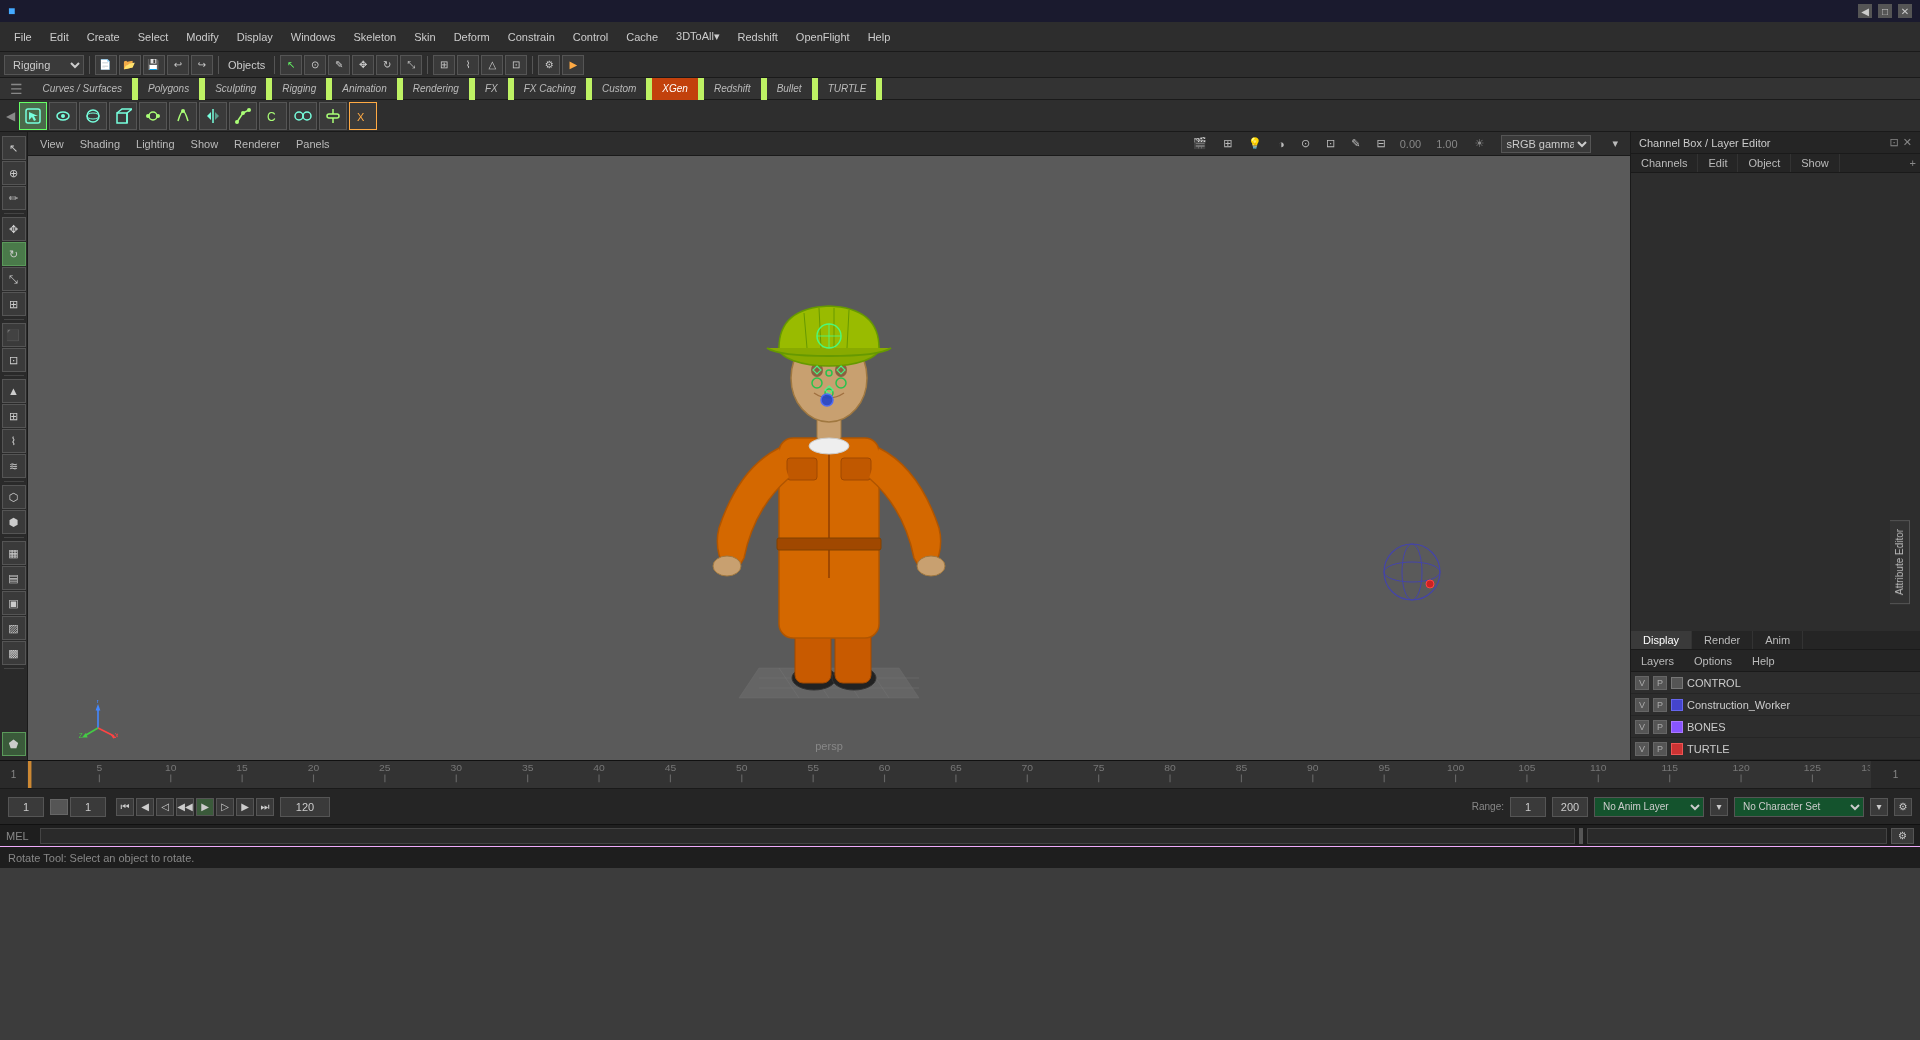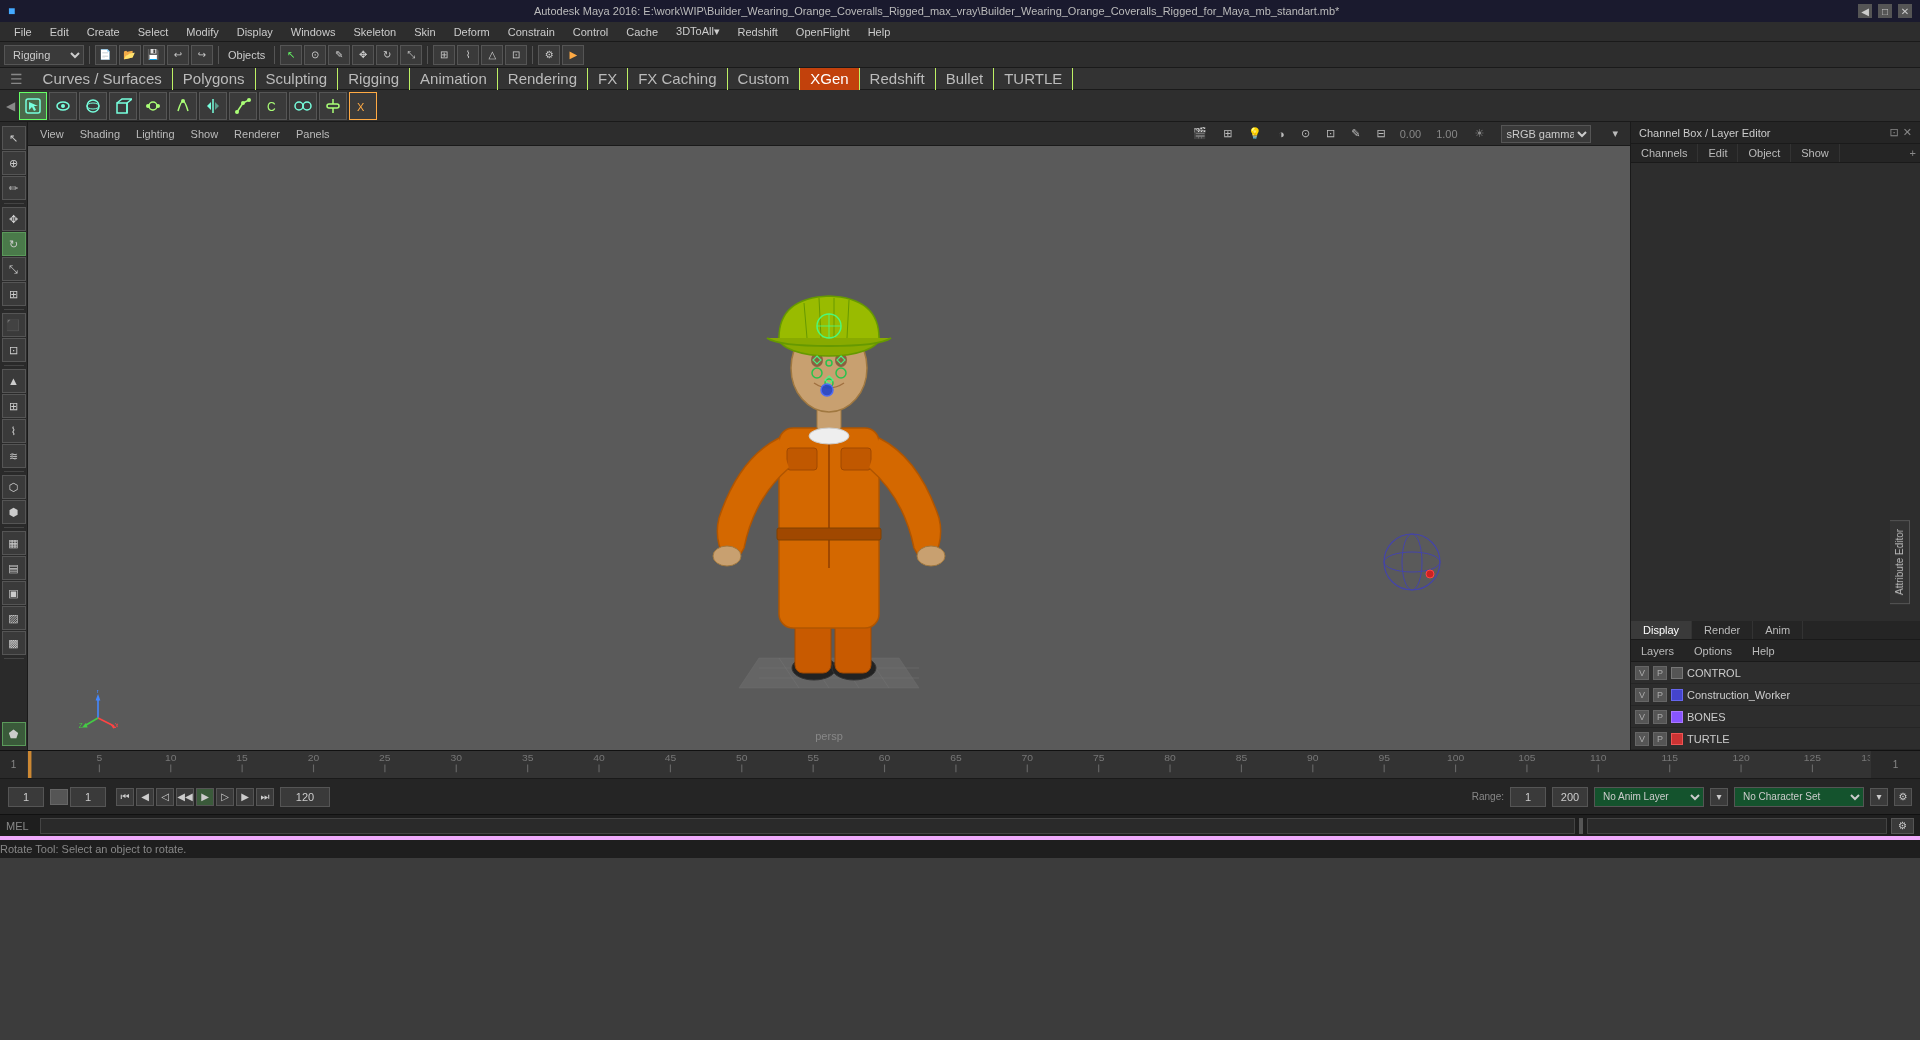--- a/index.html
+++ b/index.html
@@ -10,21 +10,21 @@
       width: 100%; height: 22px; background: #1a1a2e;
       display: flex; align-items: center; justify-content: space-between;
       padding: 0 8px; color: #bbb; font-size: 11px;
     }
     #title-bar .title { flex: 1; text-align: center; }
     #title-bar .win-controls { display: flex; gap: 6px; }
     #title-bar .win-btn { width: 14px; height: 14px; background: #555; border: none; color: #ccc; font-size: 10px; cursor: pointer; display: flex; align-items: center; justify-content: center; }
 
     
     #menu-bar {
-      width: 100%; height: 20px; background: #2d2d2d;
+      width: 100%; height: 30px; background: #2d2d2d;
       display: flex; align-items: center; padding: 0 6px; gap: 2px;
       border-bottom: 1px solid #1a1a1a;
     }
     .menu-item { padding: 2px 8px; color: #ccc; cursor: pointer; font-size: 11px; white-space: nowrap; }
 
     
     #toolbar1 {
       width: 100%; height: 26px; background: #2d2d2d;
       display: flex; align-items: center; padding: 0 4px; gap: 2px;
       border-bottom: 1px solid #1a1a1a;
@@ -39,22 +39,22 @@
       color: #ccc; font-size: 10px; cursor: pointer; display: flex; align-items: center; justify-content: center;
     }
 
     
     #shelf-tabs {
       width: 100%; height: 22px; background: #333;
       display: flex; align-items: center; padding: 0 6px;
       border-bottom: 1px solid #1a1a1a;
     }
     .shelf-tab {
-      padding: 2px 10px; color: #bbb; cursor: pointer; font-size: 15px;
-      border-right: 1px solid #bef264; height: 22px; display: flex; align-items: center;
+      padding: 2px 10px; color: #bbb; cursor: pointer; font-size: 10px;
+      border-right: 6px solid #bef264; height: 22px; display: flex; align-items: center; font-style: italic;
     }
     .shelf-tab.active { background: #c2410c; color: #fff; }
 
     
     #shelf-icons {
       width: 100%; height: 32px; background: #2e2e2e;
       display: flex; align-items: center; padding: 0 4px; gap: 2px;
       border-bottom: 1px solid #1a1a1a;
     }
     .shelf-icon-btn {
@@ -203,35 +203,34 @@
     }
     #cmd-label { color: #888; font-size: 11px; min-width: 30px; }
     #cmd-input {
       flex: 1; background: #2a2a2a; border: 1px solid #444; color: #ccc;
       height: 16px; font-size: 11px; padding: 0 4px;
     }
 
     
     #status-bar {
       height: 22px; background: #1e1e1e; display: flex; align-items: center;
-      padding: 0 0; border-top: 4px solid #f0abfc;
+      padding: 0 8px; border-top: 1px solid #f0abfc;
     }
     #status-text { color: #888; font-size: 11px; flex: 1; }
 
     
     .panel-btn {
       background: none; border: none; color: #888; cursor: pointer; font-size: 11px;
     }
   </style>
 </head>
 <body>
 
 <div id="title-bar">
   <span style="font-size:12px; color:#4af;">■</span>
-  <span class="title">Autodesk Maya 2016: E:\work\WIP\Builder_Wearing_Orange_Coveralls_Rigged_max_vray\Builder_Wearing_Orange_Coveralls_Rigged_for_Maya_mb_standart.mb*</span>
   <div class="win-controls">
     <button class="win-btn">◀</button>
     <button class="win-btn">□</button>
     <button class="win-btn">✕</button>
   </div>
 </div>
 
 <div id="menu-bar">
   <span class="menu-item">File</span>
   <span class="menu-item">Edit</span>

